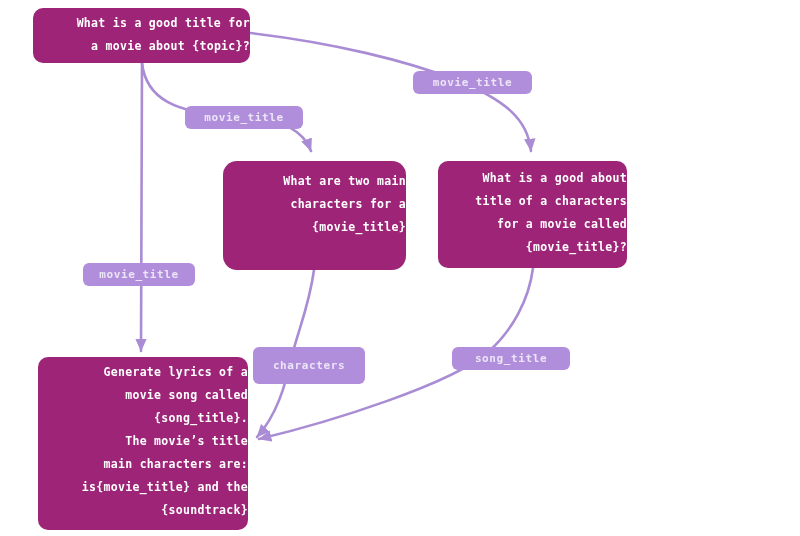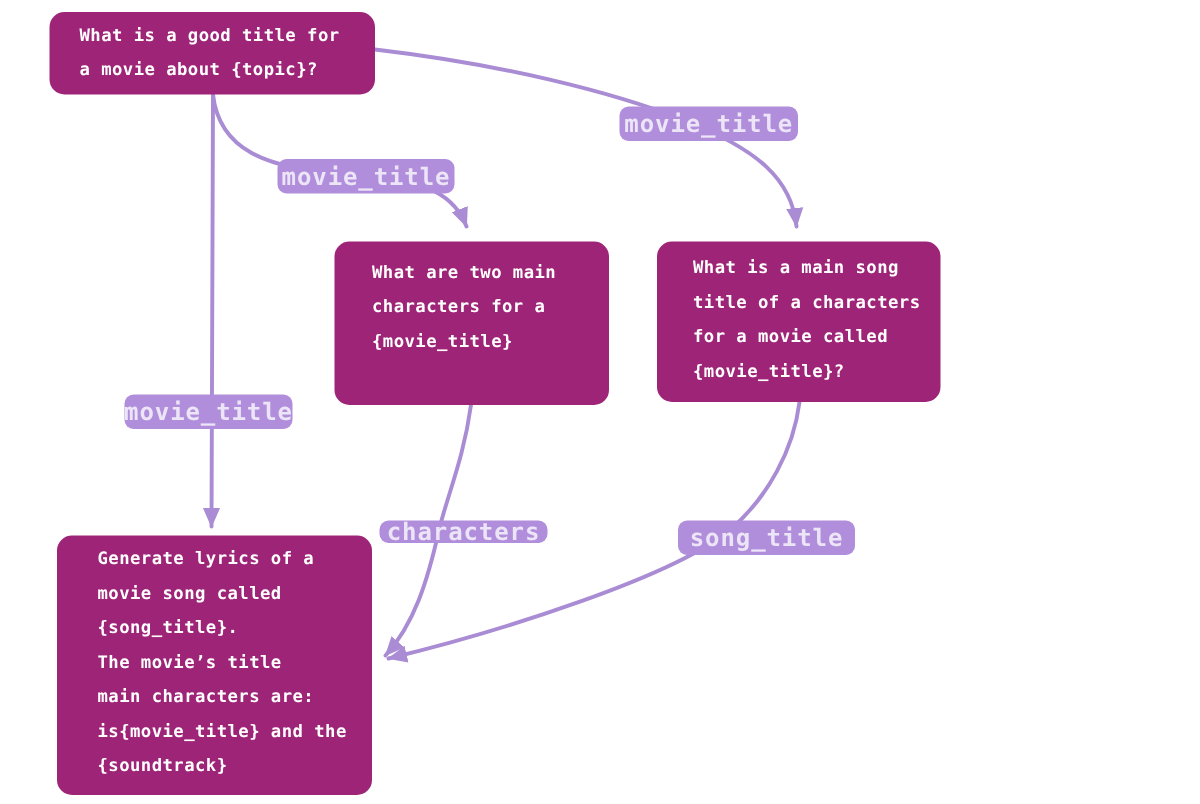--- a/index.html
+++ b/index.html
@@ -27,49 +27,50 @@
   .node {
     position: absolute;
     z-index: 2;
     box-sizing: border-box;
     background: var(--node_fill, #9e2478);
     color: var(--node_text, #ffffff);
     border-radius: 10px;
     font-size: 11.5px;
     font-weight: bold;
     letter-spacing: 0.3px;
+    text-align: right;
   }
   .node p {
     margin: 0;
     height: 23px;
     line-height: 23px;
     white-space: pre;
   }
   .edge-label {
     position: absolute;
     z-index: 2;
     box-sizing: border-box;
     background: var(--label_fill, #b18edb);
     color: var(--label_text, #ece4f7);
     border-radius: 6px;
-    font-size: 16px;
+    font-size: 11px;
     font-weight: bold;
     letter-spacing: 0.6px;
     display: flex;
     align-items: center;
     justify-content: center;
   }
   .n1 { left: 33px;  top: 8px;   width: 217px; height: 55px;  padding: 4px 0 0 20px; }
-  .n2 { left: 223px; top: 161px; width: 183px; height: 109px; padding: 9px 0 0 25px; }
+  .n2 { left: 223px; top: 161px; width: 183px; height: 109px; padding: 9px 0 0 25px; border-radius: 14px; }
   .n3 { left: 438px; top: 161px; width: 189px; height: 107px; padding: 6px 0 0 24px; }
   .n4 { left: 38px;  top: 357px; width: 210px; height: 173px; padding: 4px 0 0 27px; }
   .l1 { left: 413px; top: 71px;  width: 119px; height: 23px; }
   .l2 { left: 185px; top: 106px; width: 118px; height: 23px; }
   .l3 { left: 83px;  top: 263px; width: 112px; height: 23px; }
-  .l4 { left: 253px; top: 347px; width: 112px; height: 15px; }
+  .l4 { left: 253px; top: 347px; width: 112px; height: 37px; }
   .l5 { left: 452px; top: 347px; width: 118px; height: 23px; }
 </style>
 </head>
 <body>
 
 <div class="stage">
 
   <svg class="edges" viewBox="0 0 800 536">
     <defs>
       <marker id="arrowhead" viewBox="0 0 10 10" refX="9.5" refY="5" markerWidth="5" markerHeight="5" orient="auto">
@@ -88,21 +89,21 @@
     <p>a movie about {topic}?</p>
   </div>
 
   <div class="node n2">
     <p>What are two main</p>
     <p>characters for a</p>
     <p>{movie_title}</p>
   </div>
 
   <div class="node n3">
-    <p>What is a main song</p>
+    <p>What is a good about</p>
     <p>title of a characters</p>
     <p>for a movie called</p>
     <p>{movie_title}?</p>
   </div>
 
   <div class="node n4">
     <p>Generate lyrics of a</p>
     <p>movie song called</p>
     <p>{song_title}.</p>
     <p>The movie’s title</p>

